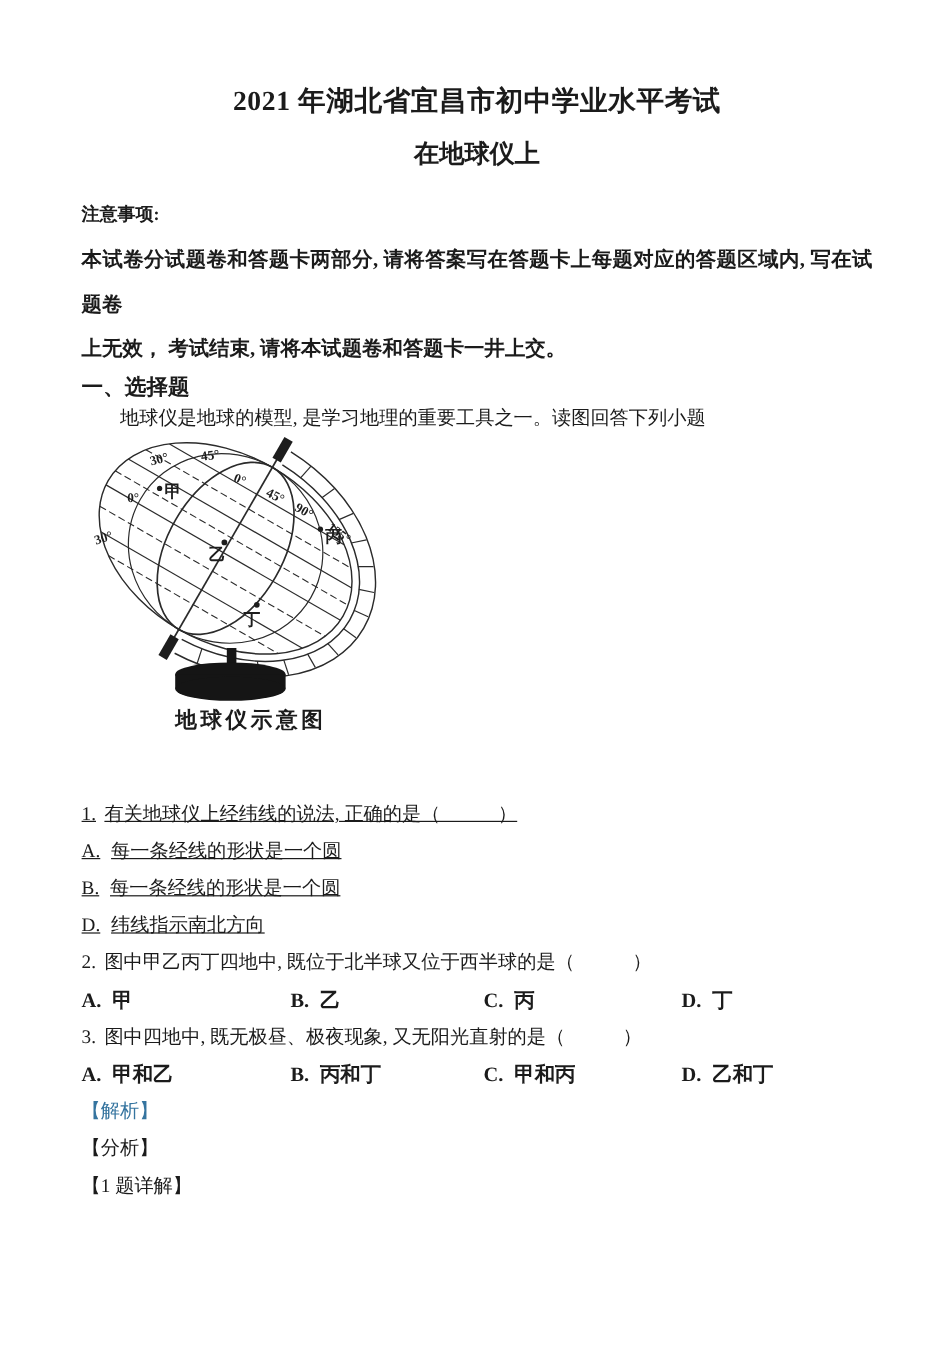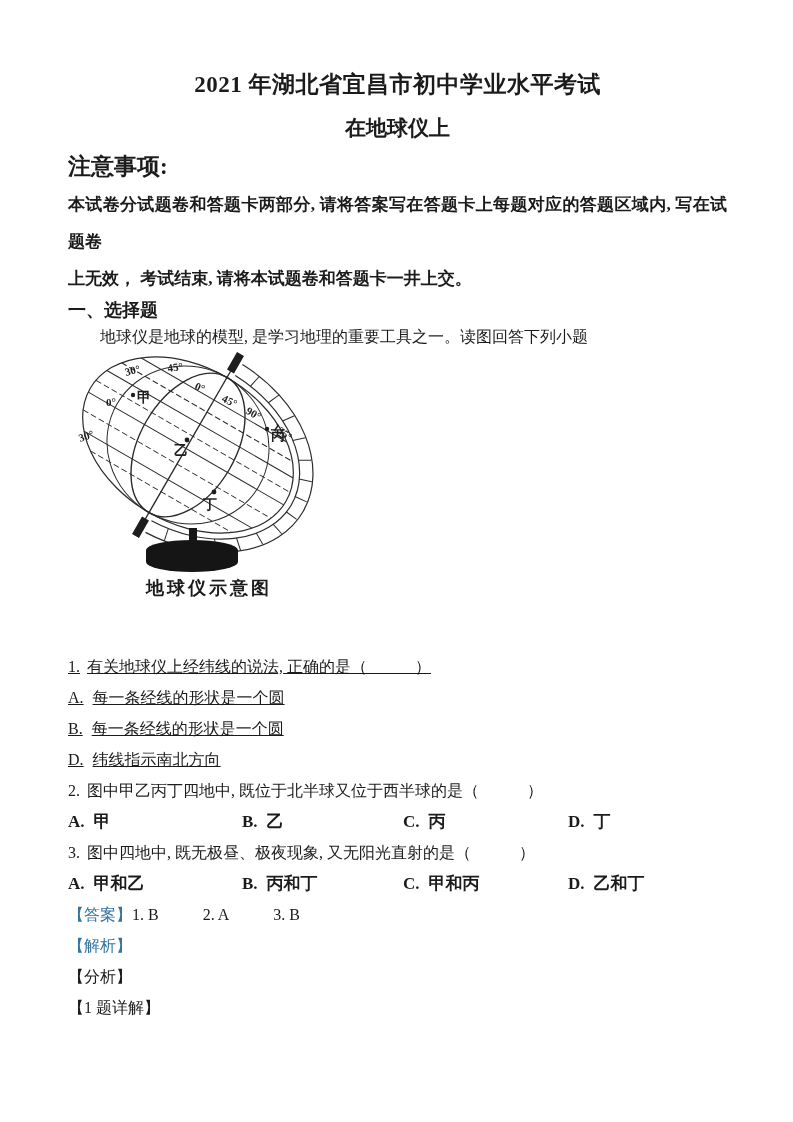--- a/index.html
+++ b/index.html
@@ -21,22 +21,22 @@
     letter-spacing: 0.5px;
   }
   .doc-subtitle {
     font-size: 21px;
     font-weight: 700;
     text-align: center;
     line-height: 28px;
     margin-top: 14px;
   }
   .notice-heading {
-    margin-top: 12px;
-    font-size: 23px;
+    margin-top: 24px;
+    font-size: 15px;
     font-weight: 700;
     line-height: 26px;
   }
   .notice-body { margin-top: 6px; }
   .notice-line {
     font-size: 17px;
     font-weight: 700;
     line-height: 37px;
     text-align: justify;
   }
@@ -188,20 +188,17 @@
   <div class="question">
     <p><span class="q-num">3.</span><span>图中四地中, 既无极昼、极夜现象, 又无阳光直射的是（　　　）</span></p>
     <div class="options-row">
       <div><span class="opt-label">A.</span><span>甲和乙</span></div>
       <div><span class="opt-label">B.</span><span>丙和丁</span></div>
       <div><span class="opt-label">C.</span><span>甲和丙</span></div>
       <div><span class="opt-label">D.</span><span>乙和丁</span></div>
     </div>
   </div>
 
-  <p class="answer-line">
-    <span class="tag-blue">【答案】</span><span class="ans-item">1. B</span><span class="ans-item">2. A</span><span>3. B</span>
-  </p>
   <p class="meta-line tag-blue">【解析】</p>
   <p class="meta-line">【分析】</p>
   <p class="meta-line">【1 题详解】</p>
 
 </div>
 
 </body></html>

